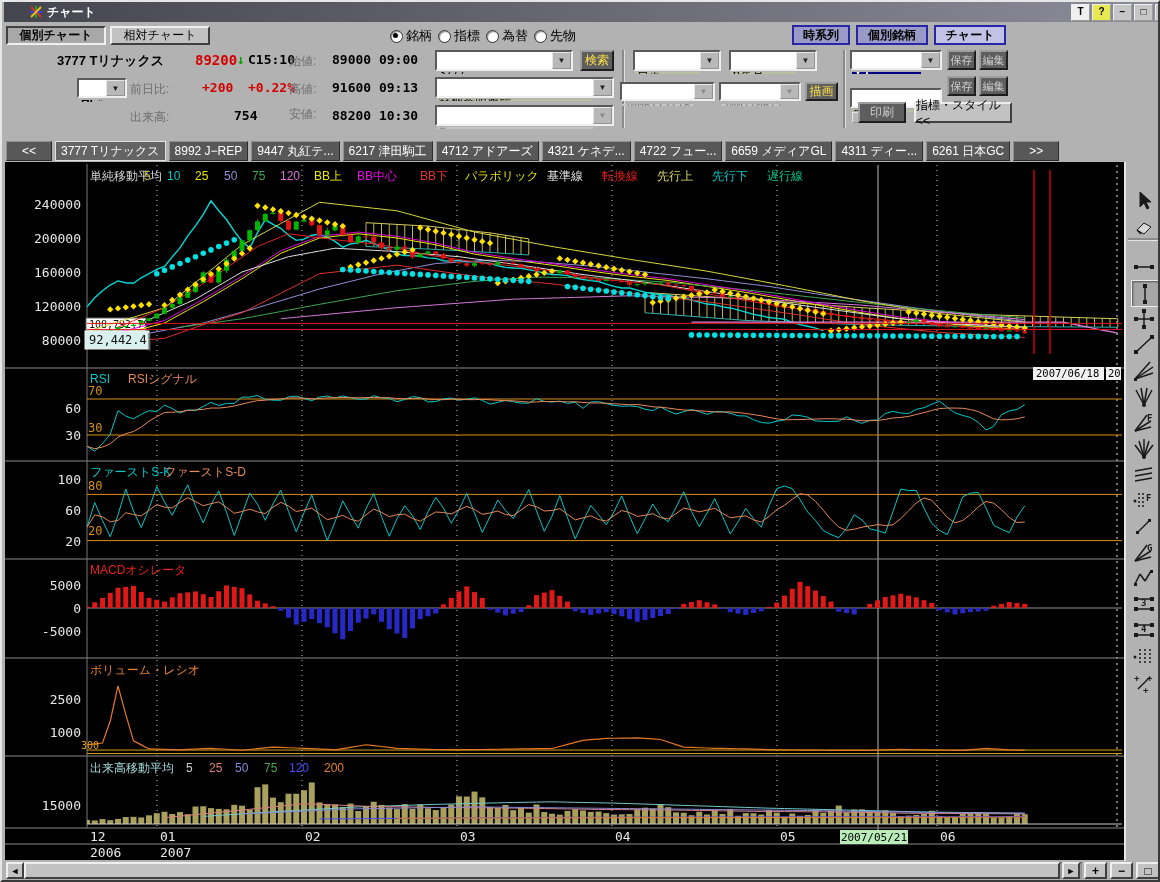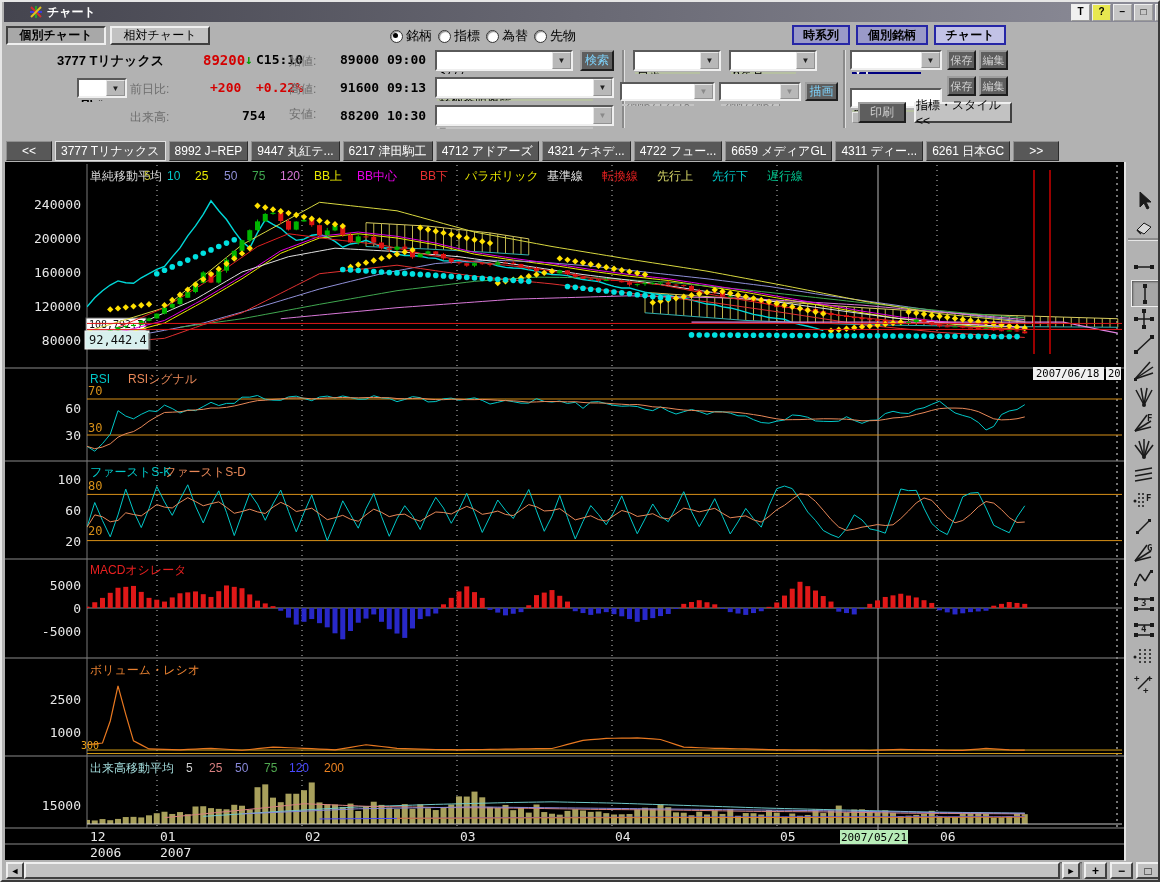--- a/index.html
+++ b/index.html
@@ -16,36 +16,36 @@
   .winbtn{width:17px;height:15px;background:#c6c6c6;border:1px outset #efefef;
     font-size:10px;font-weight:bold;text-align:center;line-height:13px;margin-left:2px;}
   .winbtn.help{background:#e8e850;}
   .winbtn.tbtn{background:#f0f0f0;}
   
   .raised{background:#c2c2c2;border-top:2px solid #efefef;border-left:2px solid #efefef;
     border-right:2px solid #404040;border-bottom:2px solid #404040;}
   .sunken{background:#a8a8a8;border-top:2px solid #404040;border-left:2px solid #404040;
     border-right:2px solid #efefef;border-bottom:2px solid #efefef;}
   .btn{display:flex;align-items:center;justify-content:center;box-sizing:border-box;cursor:default;}
-  .btn-dark{background:#5e5e5e;color:#7dd3fc;border-top:2px solid #9e9e9e;border-left:2px solid #9e9e9e;
+  .btn-dark{background:#5e5e5e;color:#fde047;border-top:2px solid #9e9e9e;border-left:2px solid #9e9e9e;
     border-right:2px solid #1e1e1e;border-bottom:2px solid #1e1e1e;}
   .btn-dark.dim{color:#cfcfcf;}
   .btn-blue{background:#9a9ac8;border:2px solid #2626a6;color:#000;font-weight:bold;}
   .btn-blue.lite{background:#c2c2e6;}
   .dd{display:flex;box-sizing:border-box;border-top:2px solid #5a5a5a;border-left:2px solid #5a5a5a;
     border-right:2px solid #efefef;border-bottom:2px solid #efefef;background:#fff;align-items:stretch;}
   .dd .val{flex:1;padding:1px 2px;overflow:hidden;white-space:nowrap;font-size:12px;display:flex;align-items:center;margin-top:20px;}
   .dd .arw{width:17px;background:#b8b8b8;border:1px outset #e6e6e6;font-size:8px;display:flex;
     align-items:center;justify-content:center;color:#202020;}
   .dd.green .val{background:#b6c0a2;}
   .dd.navy .val{background:#000080;color:#fff;font-weight:bold;}
   .dd.gray .val{background:#c4c4c4;color:#828282;}
   .lblgray{color:#6e6e6e;font-size:12px;}
   .mono{font-family:"DejaVu Sans Mono",monospace;}
-  .qv{font-family:"DejaVu Sans Mono",monospace;font-weight:bold;font-size:13px;margin-left:8px;}
+  .qv{font-family:"DejaVu Sans Mono",monospace;font-weight:bold;font-size:13px;}
   .red{color:#d40000;} .grn{color:#00a000;}
   .radio{display:inline-flex;align-items:center;margin-right:6px;font-size:13px;}
   .rdot{width:11px;height:11px;border-radius:50%;background:#fff;border:1px solid #333;
     margin-right:3px;position:relative;box-shadow:inset 1px 1px 1px #888;}
   .rdot.on::after{content:"";position:absolute;left:2px;top:2px;width:5px;height:5px;border-radius:50%;background:#000;}
   .ttab{height:18px;background:#585858;color:#fff;border-top:1px solid #909090;border-left:1px solid #909090;
     border-right:1px solid #2a2a2a;border-bottom:1px solid #2a2a2a;font-size:12px;display:flex;
     align-items:center;justify-content:center;padding:0 5px;white-space:nowrap;}
   .ttab.active{background:#646464;border:1px solid #e0e0e0;}
   #sidebar{left:1122px;top:160px;width:36px;height:720px;background:#b2b2b2;

